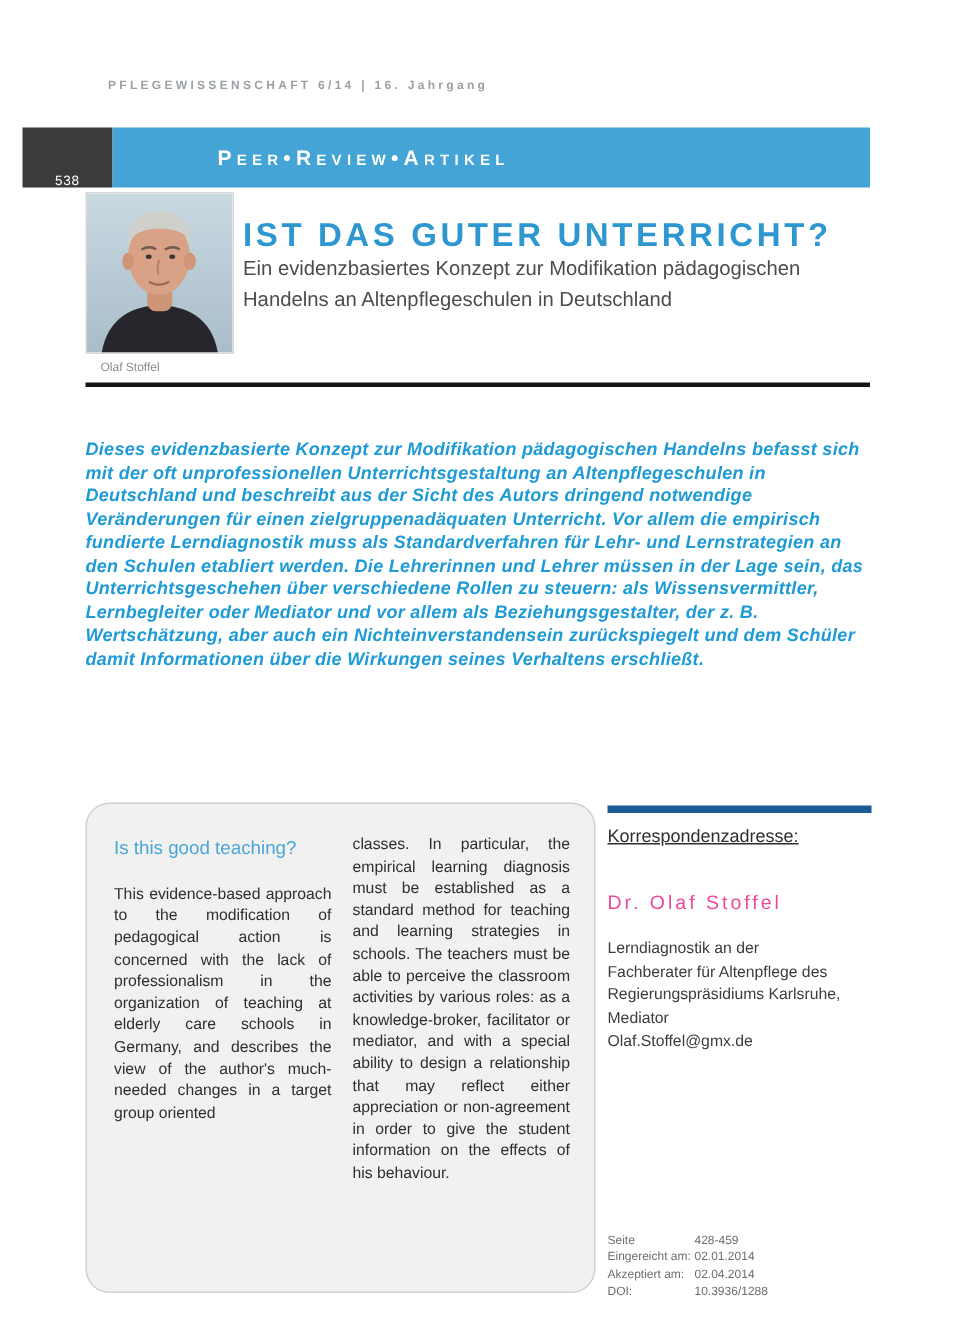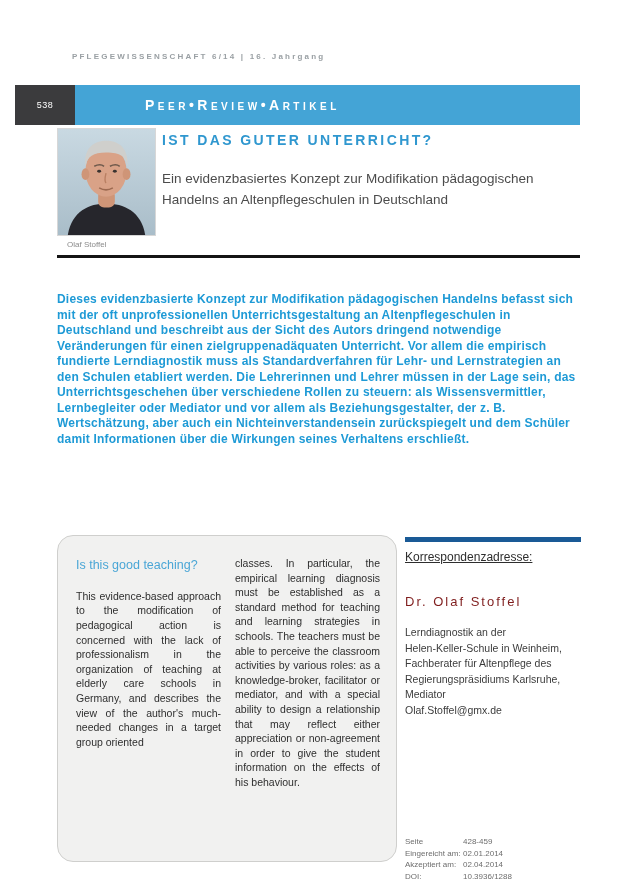--- a/index.html
+++ b/index.html
@@ -6,58 +6,58 @@
   html,body { width:637px; height:884px; background:#ffffff;
     font-family:"Liberation Sans", sans-serif; color:#333; overflow:hidden; }
   .page { position:relative; width:637px; height:884px; background:#fff; }
 
   
   .masthead { position:absolute; left:72px; top:52px; font-size:8px;
     letter-spacing:2.2px; color:#9aa0a4; font-weight:bold; }
 
   
   .pagenum-box { position:absolute; left:15px; top:85px; width:60px; height:40px;
-    background:#3b3b3d; color:#fff; display:flex; align-items:center; justify-content:center;
+    background:#3b3b3d; color:#fff; display:flex; align-items:flex-end; justify-content:center;
     font-size:9px; letter-spacing:0.5px; }
   .kicker-bar { position:absolute; left:75px; top:85px; width:505px; height:40px;
     background:#44a4d6; display:flex; align-items:center; padding-left:30px; }
   .kicker { color:#ffffff; font-weight:bold; font-size:14px; letter-spacing:3.5px;
     font-variant:small-caps;padding-left:40px; }
 
   
   .photo { position:absolute; left:57px; top:128px; width:99px; height:108px;
     border:1px solid #d7d7d7; }
   .photo svg { display:block; width:100%; height:100%; }
   .photo-caption { position:absolute; left:67px; top:240px; font-size:8px; color:#8b8b8b; }
-  .title { position:absolute; left:162px; top:132px; width:420px;
-    font-size:14px; font-weight:bold; letter-spacing:2.4px; color:#2f97cf; }
+  .title { position:absolute; left:162px; top:144px; width:420px;
+    font-size:22px; font-weight:bold; letter-spacing:2.4px; color:#2f97cf; }
   .subtitle { position:absolute; left:162px; top:168px; width:400px;
     font-size:13.5px; line-height:21px; color:#4c4c4c; }
 
   .black-rule { position:absolute; left:57px; top:255px; width:523px; height:3px;
     background:#141414; }
 
   
   .abstract-de { position:absolute; left:57px; top:292px; width:525px;
     font-size:12px; line-height:15.5px; font-weight:bold; letter-spacing:0.2px;
-    color:#1e9ad6; }
+    color:#1e9ad6;font-style:italic; }
 
   
   .en-box { position:absolute; left:57px; top:535px; width:340px; height:327px;
     background:#f1f1f0; border:1px solid #cfcfcd; border-radius:16px;
     padding:20px 16px 16px 18px; display:flex; gap:14px; }
   .en-col { width:148px; }
   .en-heading { color:#4aa6d6; font-size:12.5px; line-height:1.5; margin-bottom:14px; }
   .en-subheading { color:#4aa6d6; font-size:12.5px; line-height:2.15; margin-bottom:12px; }
   .en-body { font-size:10.5px; line-height:14.6px; color:#2e2e2e; text-align:justify; }
 
   .korr { position:absolute; left:405px; top:537px; width:176px; }
   .korr-topbar { width:176px; height:5px; background:#1a5a96; margin-bottom:8px; }
   .korr-heading { font-size:12px; color:#2e2e2e; text-decoration:underline; margin-bottom:30px; }
-  .korr-name { font-size:13px; color:#7f1d1d; letter-spacing:2px; margin-bottom:16px; }
+  .korr-name { font-size:13px; color:#ec4899; letter-spacing:2px; margin-bottom:16px; }
   .korr-line { font-size:10.5px; line-height:15.5px; color:#3c3c3c; }
   .korr-meta { margin-top:118px; }
   .meta-row { font-size:8px; line-height:11.5px; color:#6d6d6d; display:flex; }
   .meta-row .lbl { min-width:58px; }
 </style>
 </head>
 <body>
 
 <div class="page">
 
@@ -120,21 +120,20 @@
       <div class="en-body">classes. In particular, the empirical learning diagnosis must be established as a standard method for teaching and learning strategies in schools. The teachers must be able to perceive the classroom activities by various roles: as a knowledge-broker, facilitator or mediator, and with a special ability to design a relationship that may reflect either appreciation or non-agreement in order to give the student information on the effects of his behaviour.</div>
     </div>
   </div>
 
   <div class="korr">
     <div class="korr-topbar"></div>
     <div class="korr-heading">Korrespondenzadresse:</div>
     <div class="korr-name">Dr. Olaf Stoffel</div>
     <div>
       <div class="korr-line">Lerndiagnostik an der</div>
-      <div class="korr-line">Helen-Keller-Schule in Weinheim,</div>
       <div class="korr-line">Fachberater für Altenpflege des</div>
       <div class="korr-line">Regierungspräsidiums Karlsruhe,</div>
       <div class="korr-line">Mediator</div>
       <div class="korr-line">Olaf.Stoffel@gmx.de</div>
     </div>
     <div class="korr-meta">
       <div class="meta-row">
         <span class="lbl">Seite</span>
         <span>428-459</span>
       </div>

